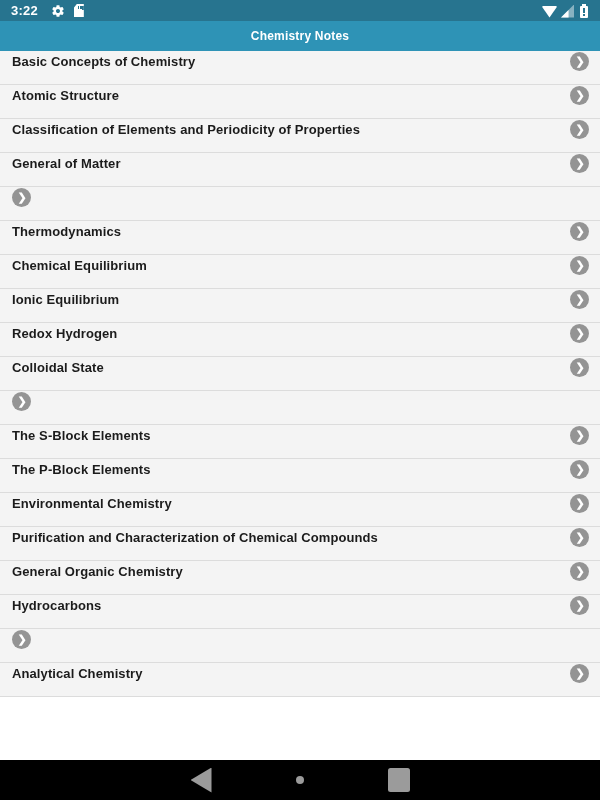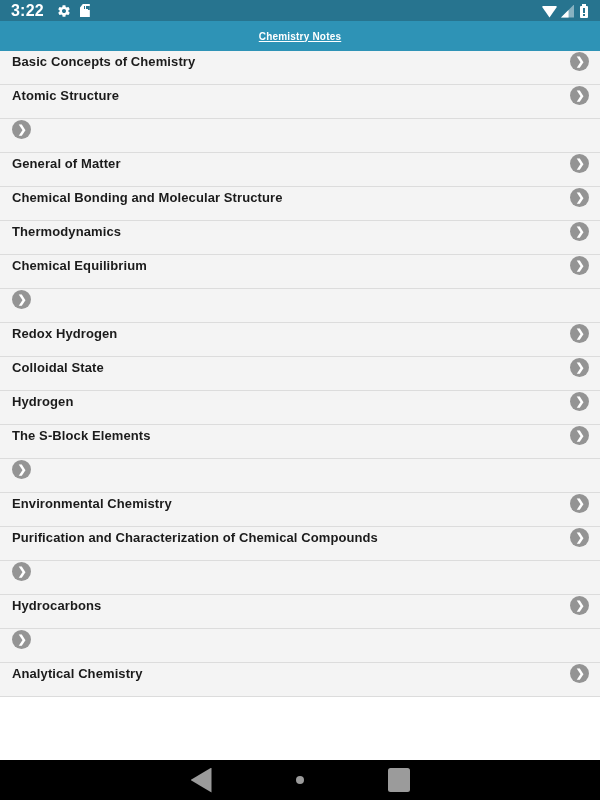--- a/index.html
+++ b/index.html
@@ -15,21 +15,21 @@
   }
   *{margin:0;padding:0;box-sizing:border-box;}
   html,body{width:600px;height:800px;overflow:hidden;}
   body{font-family:"Liberation Sans",sans-serif;background:#fff;display:flex;flex-direction:column;}
 
   
   .status-bar{
     height:21px;background:var(--status-bar-bg);color:var(--white);
     display:flex;align-items:center;padding:0 7px;flex:0 0 auto;
   }
-  .sb-time{font-size:16px;font-weight:700;margin-left:4px;letter-spacing:.2px;}
+  .sb-time{font-size:13px;font-weight:700;margin-left:4px;letter-spacing:.2px;}
   .sb-left-icons{display:flex;align-items:center;gap:9px;margin-left:13px;}
   .sb-spacer{flex:1;}
   .sb-right-icons{display:flex;align-items:flex-end;gap:4px;margin-right:5px;}
   .icon-svg{display:block;}
 
   
   .wifi{width:15px;height:12px;background:var(--white);
     clip-path:polygon(0 10%,12% 0,88% 0,100% 10%,50% 100%);}
   
   .signal{width:13px;height:13px;position:relative;}
@@ -50,21 +50,21 @@
   .sdcard i{position:absolute;top:1.5px;width:1.5px;height:3.5px;background:var(--status-bar-bg);}
   .sdcard i:nth-child(1){left:4px;}
   .sdcard i:nth-child(2){left:6.2px;}
   .sdcard i:nth-child(3){left:8.4px;top:2px;}
 
   
   .app-bar{
     height:30px;background:var(--app-bar-bg);color:var(--white);
     display:flex;align-items:center;justify-content:center;flex:0 0 auto;
   }
-  .app-title{font-size:10px;font-weight:700;letter-spacing:.2px;text-decoration:underline;}
+  .app-title{font-size:12px;font-weight:700;letter-spacing:.2px;}
 
   
   .topics-list{list-style:none;flex:0 0 auto;}
   .row{
     height:34px;background:var(--list-row-bg);border-bottom:1px solid var(--divider);
     display:flex;align-items:center;padding:0 11px 12px 12px;cursor:pointer;
   }
   .row-label{font-size:13px;font-weight:700;color:var(--text);flex:1;
     white-space:nowrap;overflow:hidden;letter-spacing:.1px;}
   .chevron{
@@ -128,82 +128,84 @@
       <span class="row-label">Basic Concepts of Chemistry</span>
       <span class="chevron">❯</span>
     </li>
 
     <li class="row">
       <span class="row-label">Atomic Structure</span>
       <span class="chevron">❯</span>
     </li>
 
     <li class="row">
+      <span class="row-label">Classification of Elements and Periodicity of Properties</span>
       <span class="chevron">❯</span>
     </li>
 
     <li class="row">
       <span class="row-label">General of Matter</span>
       <span class="chevron">❯</span>
     </li>
 
     <li class="row">
-      <span class="row-label">Chemical Bonding and Molecular Structure</span>
       <span class="chevron">❯</span>
     </li>
 
     <li class="row">
       <span class="row-label">Thermodynamics</span>
       <span class="chevron">❯</span>
     </li>
 
     <li class="row">
       <span class="row-label">Chemical Equilibrium</span>
       <span class="chevron">❯</span>
     </li>
 
     <li class="row">
+      <span class="row-label">Ionic Equilibrium</span>
       <span class="chevron">❯</span>
     </li>
 
     <li class="row">
       <span class="row-label">Redox Hydrogen</span>
       <span class="chevron">❯</span>
     </li>
 
     <li class="row">
       <span class="row-label">Colloidal State</span>
       <span class="chevron">❯</span>
     </li>
 
     <li class="row">
-      <span class="row-label">Hydrogen</span>
       <span class="chevron">❯</span>
     </li>
 
     <li class="row">
       <span class="row-label">The S-Block Elements</span>
       <span class="chevron">❯</span>
     </li>
 
     <li class="row">
+      <span class="row-label">The P-Block Elements</span>
       <span class="chevron">❯</span>
     </li>
 
     <li class="row">
       <span class="row-label">Environmental Chemistry</span>
       <span class="chevron">❯</span>
     </li>
 
     <li class="row">
       <span class="row-label">Purification and Characterization of Chemical Compounds</span>
       <span class="chevron">❯</span>
     </li>
 
     <li class="row">
+      <span class="row-label">General Organic Chemistry</span>
       <span class="chevron">❯</span>
     </li>
 
     <li class="row">
       <span class="row-label">Hydrocarbons</span>
       <span class="chevron">❯</span>
     </li>
 
     <li class="row">
       <span class="chevron">❯</span>

